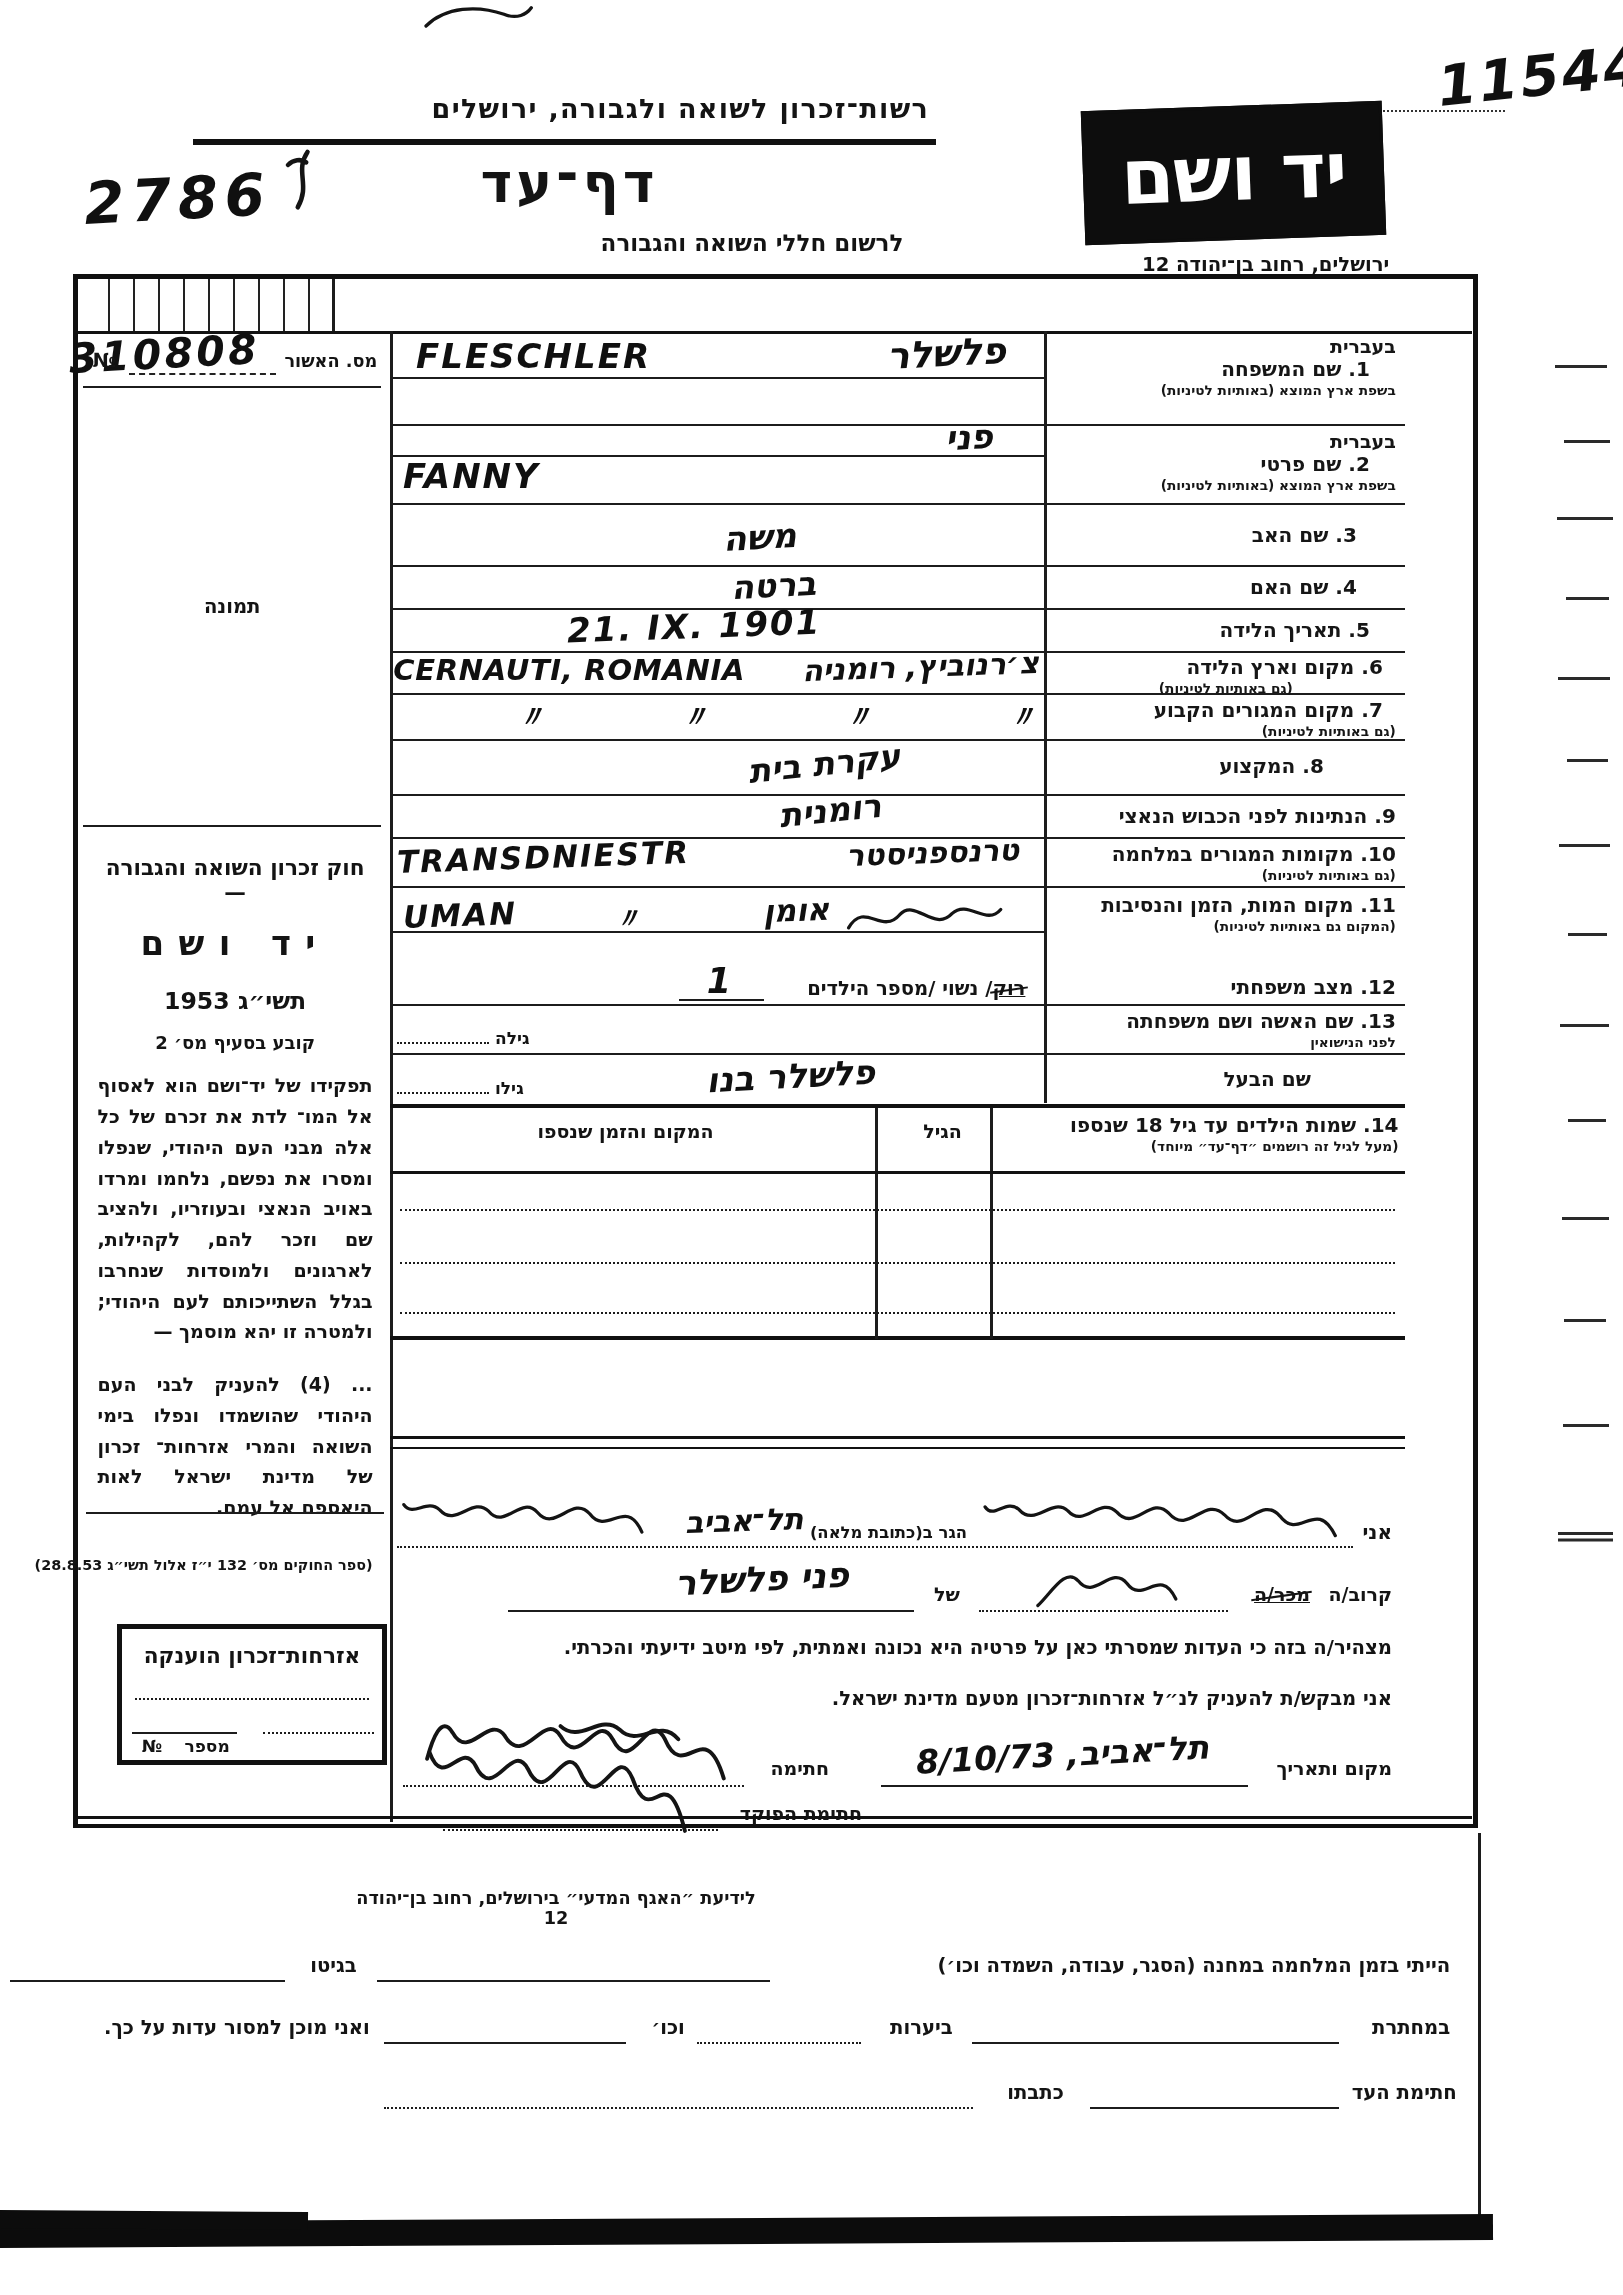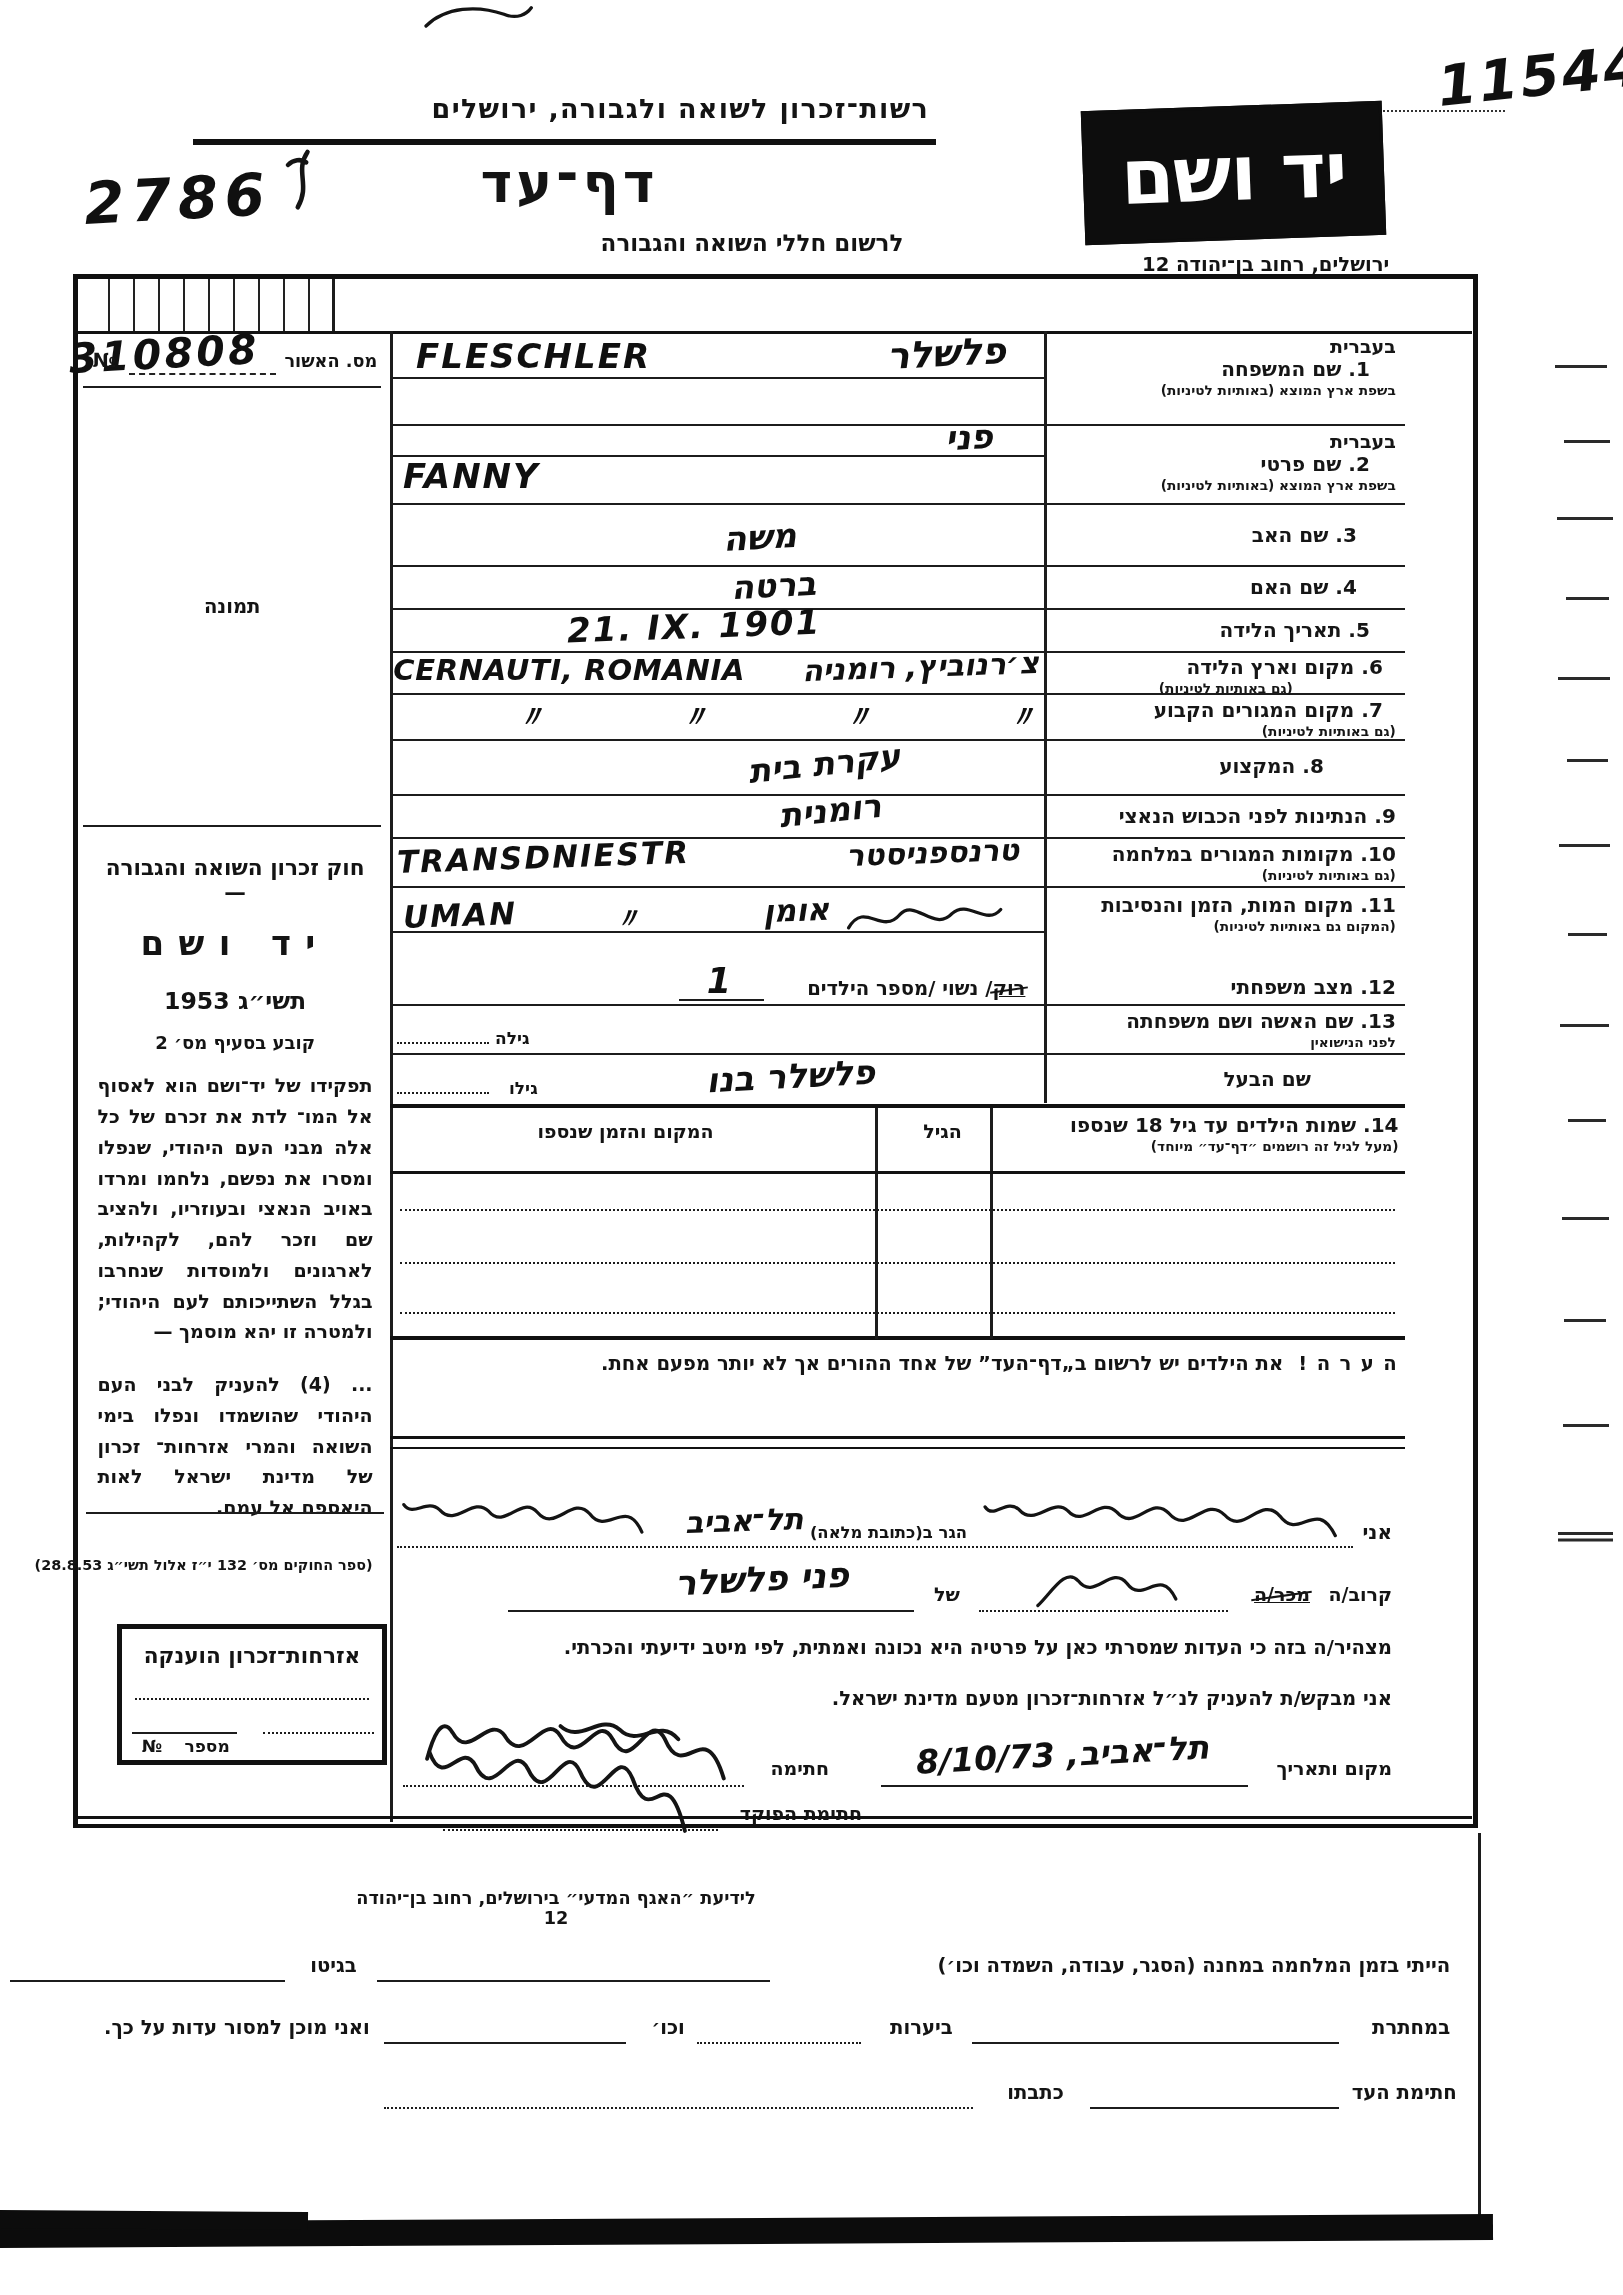--- a/index.html
+++ b/index.html
@@ -264,21 +264,21 @@
         <span class="abs line-d" style="left:6.5px;bottom:9.2px;width:92px;"></span>
       </div>
     </div>
 
     <div class="row" style="top:776px;height:49px;">
       <div class="lblz" style="padding-top:11.8px;">
         <div class="lnum" style="padding-right:85px;">שם הבעל</div>
       </div>
       <div class="entz">
         <div class="hw rot-3" style="position:absolute;right:170px;top:1.3px;font-size:34px;">פלשלר בנו</div>
-        <span class="prt" style="position:absolute;left:119px;bottom:6.5px;font-size:17px;">גילו</span>
+        <span class="prt" style="position:absolute;left:105px;bottom:6.5px;font-size:17px;">גילו</span>
         <span class="abs line-d" style="left:6.5px;bottom:10.5px;width:92px;"></span>
       </div>
     </div>
 
     <div class="abs" style="left:312px;top:825px;width:1015px;height:236px;border-top:4.6px solid #111;border-bottom:4.6px solid #111;box-sizing:border-box;">
       <div class="abs vline" style="left:485px;top:0;width:2.6px;height:231px;"></div>
       <div class="abs vline" style="left:600px;top:0;width:2.6px;height:231px;"></div>
       <div class="abs line-th" style="left:0;top:63px;width:1015px;"></div>
 
       <div class="abs" style="right:6.5px;top:5.2px;width:393px;">
@@ -287,24 +287,20 @@
         <div class="lsub">(מעל לגיל זה רושמים ״דף־עד״ מיוחד)</div>
       </div>
       <div class="prt abs" style="left:496px;top:11.8px;width:113px;text-align:center;font-size:19px;">הגיל</div>
       <div class="prt abs" style="left:0px;top:11.8px;width:471px;text-align:center;font-size:19px;">המקום והזמן שנספו</div>
 
       <div class="abs line-d" style="left:9.8px;top:101px;width:995px;"></div>
       <div class="abs line-d" style="left:9.8px;top:154px;width:995px;"></div>
       <div class="abs line-d" style="left:9.8px;top:204px;width:995px;"></div>
     </div>
 
-    <div class="abs" style="left:312px;top:1073px;width:1008px;">
-      <span class="prt" style="font-size:19.6px;letter-spacing:1.3px;">ה ע ר ה !</span>
-      <span class="prt" style="font-size:19.6px;margin-right:11.8px;">את הילדים יש לרשום ב„דף־העד” של אחד ההורים אך לא יותר מפעם אחת.</span>
-    </div>
     <div class="abs" style="left:312px;top:1157px;width:1015px;height:7.9px;border-top:3.9px solid #111;border-bottom:2.6px solid #111;"></div>
 
     <div class="abs" style="left:312px;top:1172px;width:1015px;height:372px;">
 
       <div class="abs" style="right:13px;top:52px;left:0;height:46px;">
         <span class="prt" style="position:absolute;right:0;top:17px;font-size:20px;">אני</span>
         <span class="abs line-d" style="right:39px;left:6.5px;top:43px;"></span>
         <svg style="position:absolute;right:46px;top:-13px;" width="367" height="60" viewBox="0 0 560 92">
           <path class="svgink" stroke-width="5" d="M545,70 C515,10 490,80 460,40 C430,6 405,72 375,38 C345,8 320,70 290,36 C262,6 238,66 210,34 C184,8 160,60 135,32 C110,10 85,58 60,30 C40,12 22,46 8,26"></path>
         </svg>

